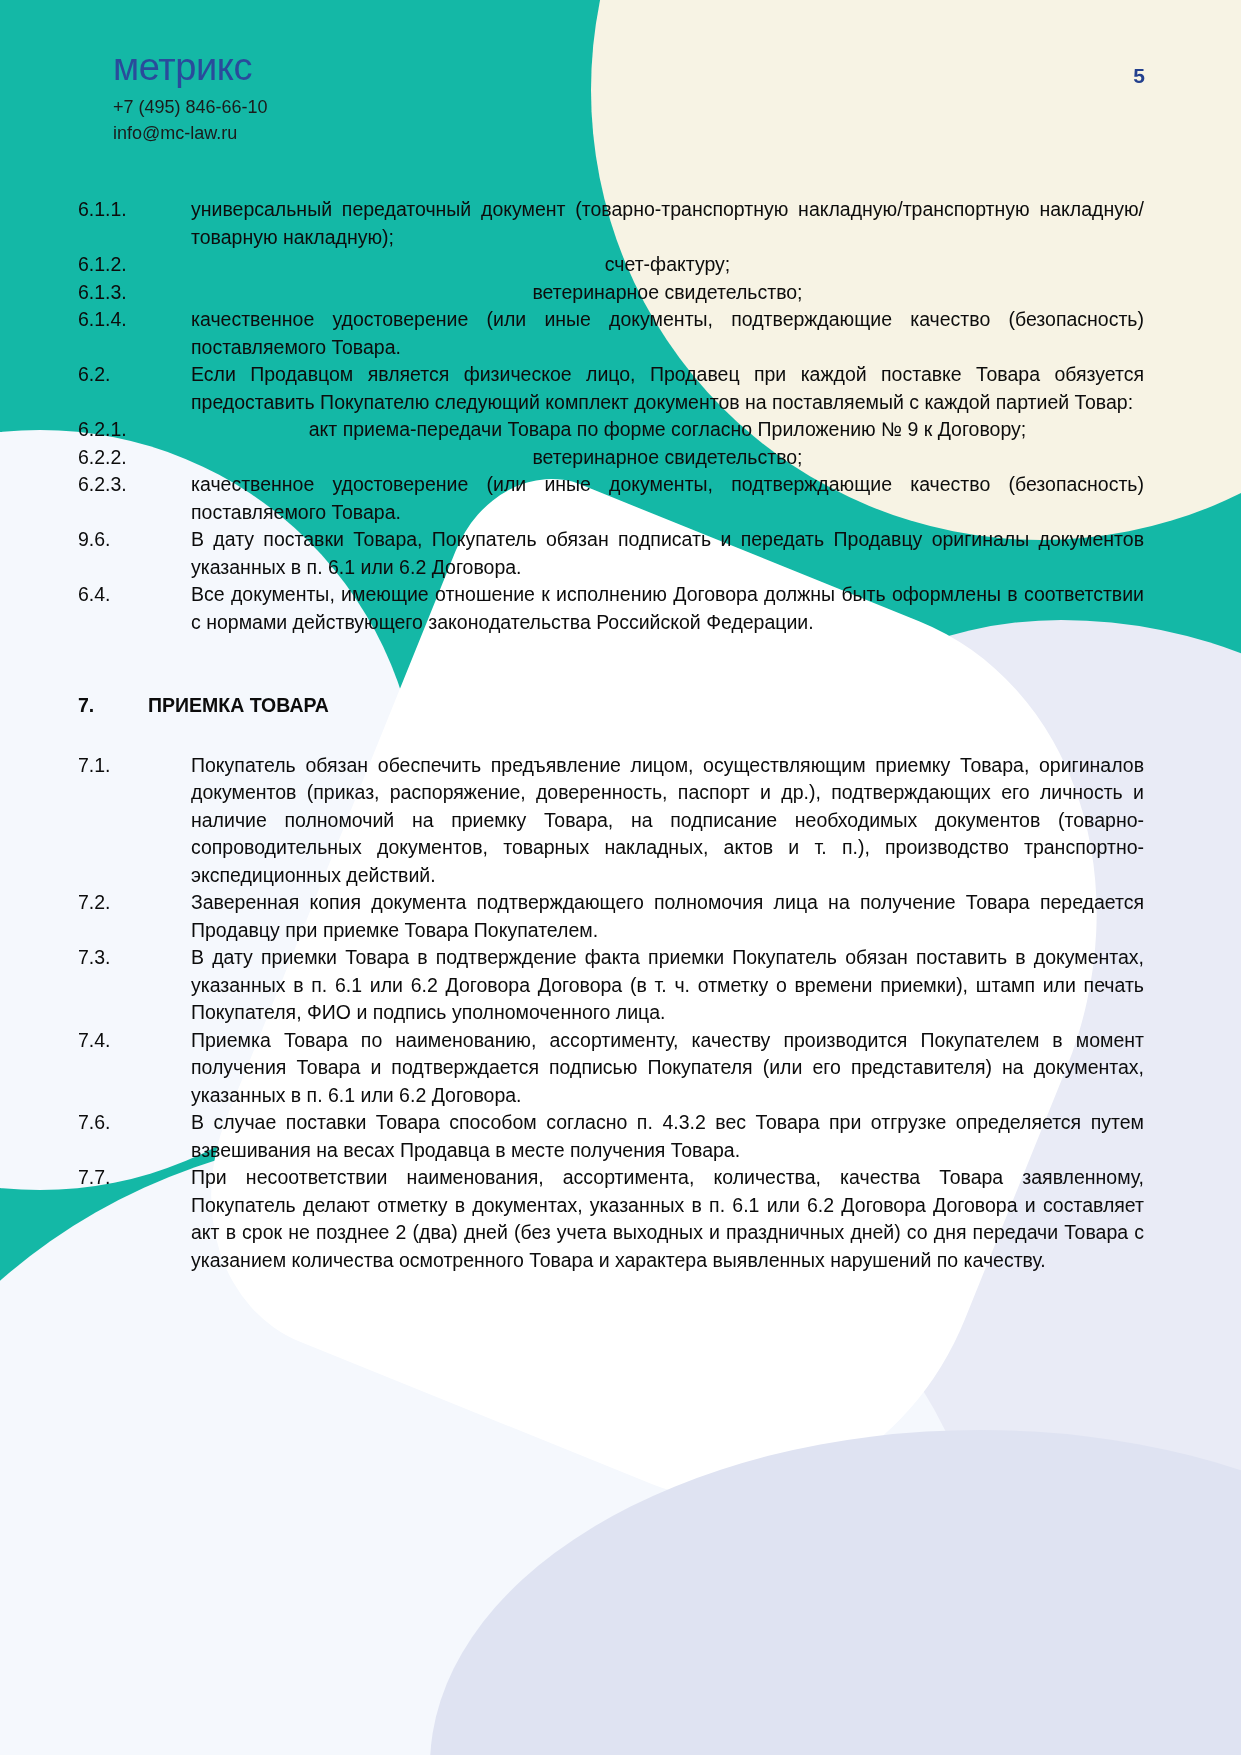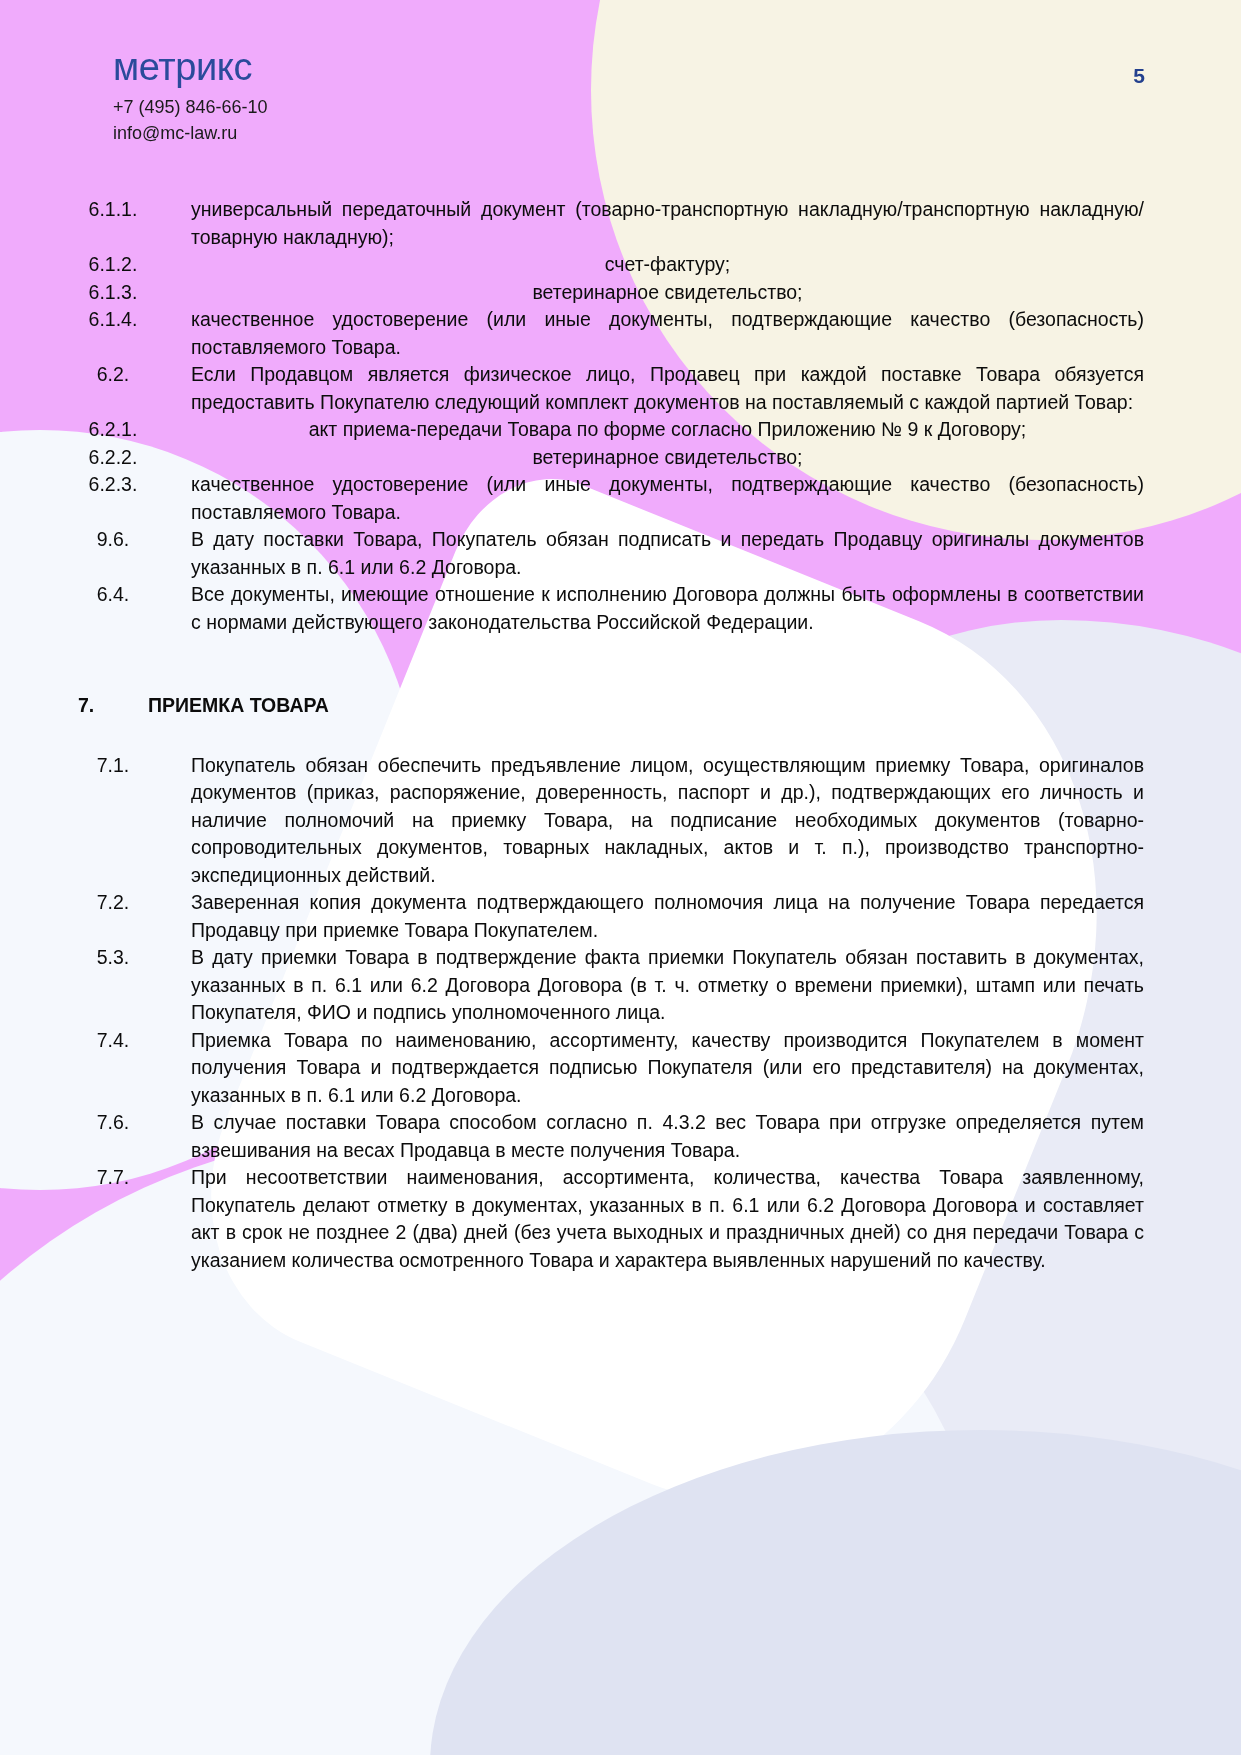--- a/index.html
+++ b/index.html
@@ -5,21 +5,21 @@
   html, body {
     margin: 0;
     padding: 0;
     background: #ffffff;
   }
   .page {
     position: relative;
     width: 1241px;
     height: 1755px;
     overflow: hidden;
-    background: #f0abfc;
+    background: #14b8a6;
     font-family: "Liberation Sans", "DejaVu Sans", sans-serif;
   }
 
   
   .deco { position: absolute; pointer-events: none; }
 
   .deco-cream-circle {
     top: -360px;
     right: -250px;
     width: 900px;
@@ -120,21 +120,20 @@
     display: flex;
     align-items: flex-start;
     font-size: 19.5px;
     line-height: 27.5px;
     color: #0c0c0c;
   }
   .clause .num {
     flex: 0 0 auto;
     width: 70px;
     white-space: nowrap;
-    text-align: center;
   }
   .clause .txt {
     flex: 1 1 auto;
     text-align: justify;
     text-justify: inter-word;
     hyphens: none;
     margin-left: 43px;
   }
   .clause .txt.nojust { text-align: center; }
 
@@ -228,21 +227,21 @@
       <div id="clauses-7">
           <div class="clause">
             <span class="num">7.1.</span>
             <span class="txt">Покупатель обязан обеспечить предъявление лицом, осуществляющим приемку Товара, оригиналов документов (приказ, распоряжение, доверенность, паспорт и др.), подтверждающих его личность и наличие полномочий на приемку Товара, на подписание необходимых документов (товарно-сопроводительных документов, товарных накладных, актов и т. п.), производство транспортно-экспедиционных действий.</span>
           </div>
           <div class="clause">
             <span class="num">7.2.</span>
             <span class="txt">Заверенная копия документа подтверждающего полномочия лица на получение Товара передается Продавцу при приемке Товара Покупателем.</span>
           </div>
           <div class="clause">
-            <span class="num">5.3.</span>
+            <span class="num">7.3.</span>
             <span class="txt">В дату приемки Товара в подтверждение факта приемки Покупатель обязан поставить в документах, указанных в п. 6.1 или 6.2 Договора Договора (в т. ч. отметку о времени приемки), штамп или печать Покупателя, ФИО и подпись уполномоченного лица.</span>
           </div>
           <div class="clause">
             <span class="num">7.4.</span>
             <span class="txt">Приемка Товара по наименованию, ассортименту, качеству производится Покупателем в момент получения Товара и подтверждается подписью Покупателя (или его представителя) на документах, указанных в п. 6.1 или 6.2 Договора.</span>
           </div>
           <div class="clause">
             <span class="num">7.6.</span>
             <span class="txt">В случае поставки Товара способом согласно п. 4.3.2 вес Товара при отгрузке определяется путем взвешивания на весах Продавца в месте получения Товара.</span>
           </div>

